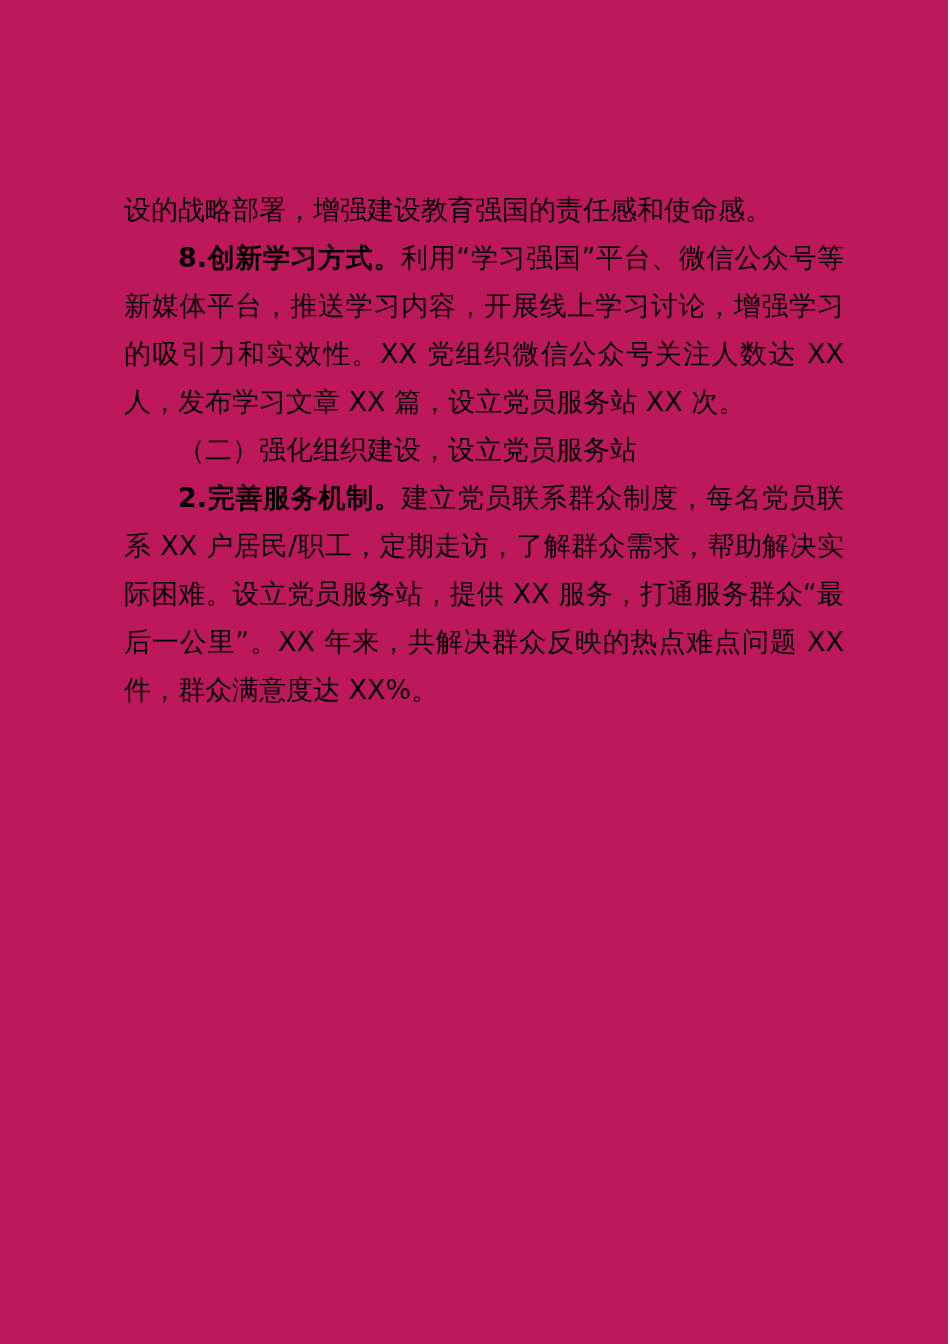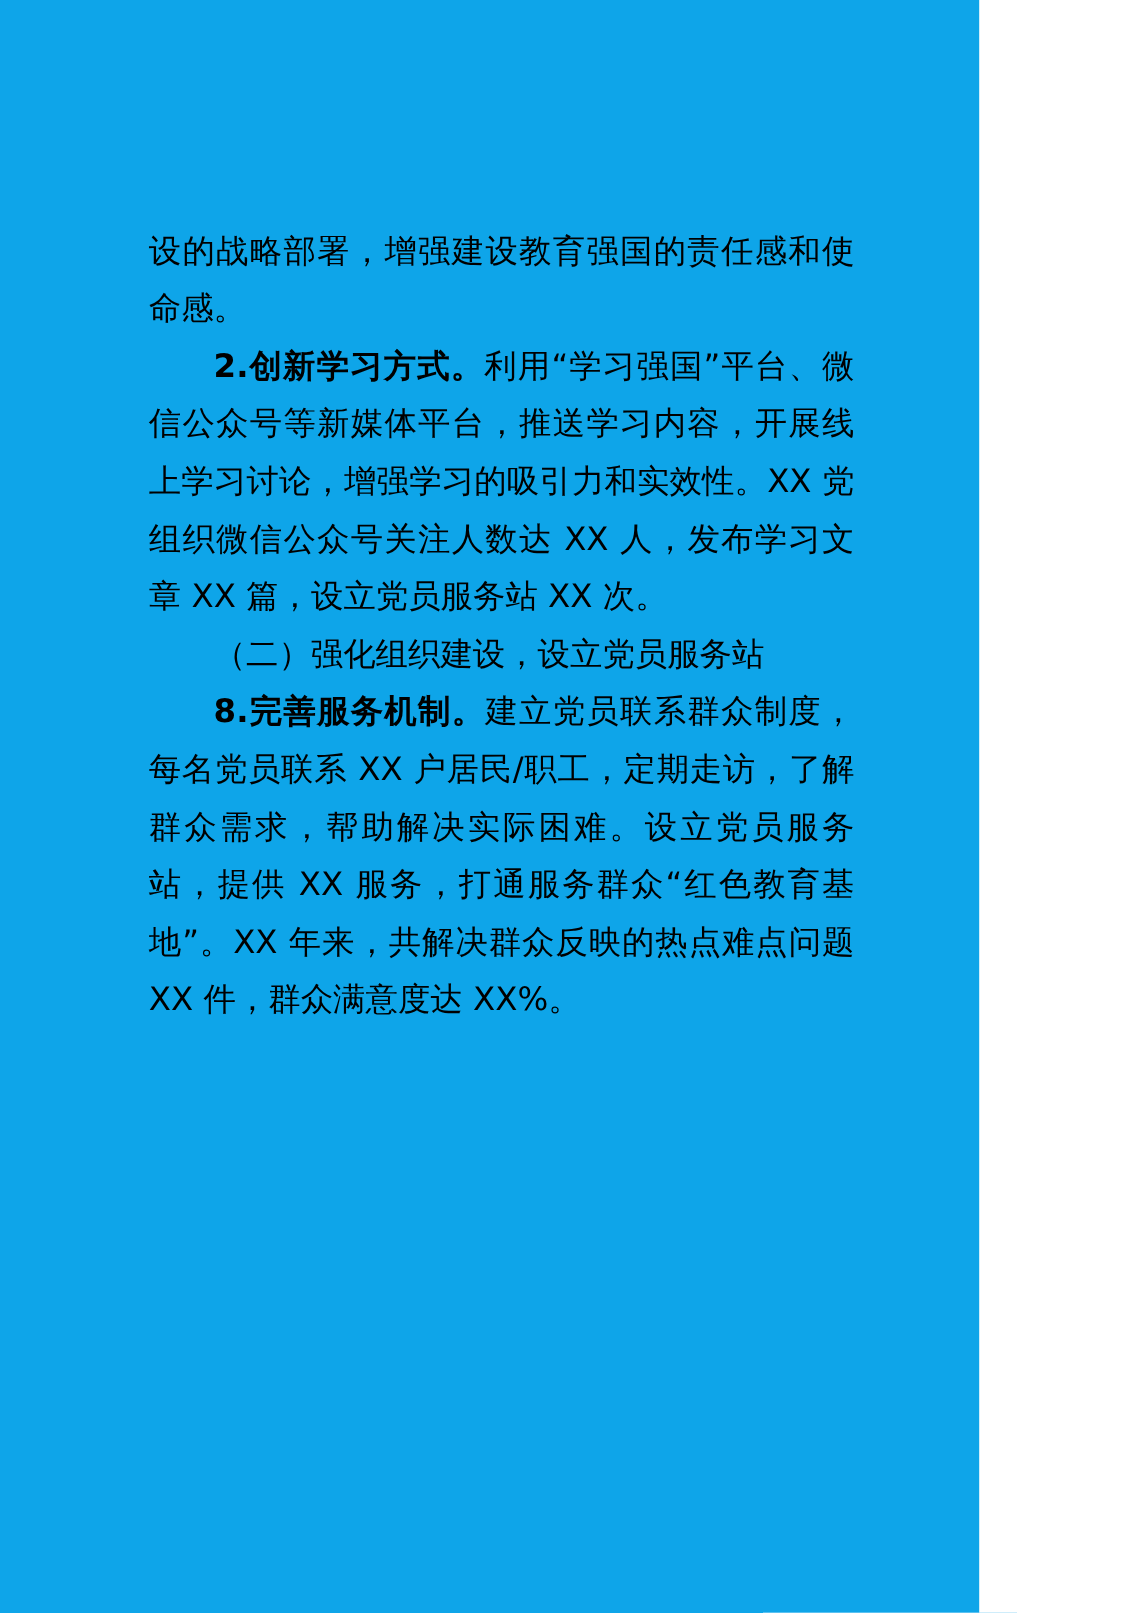--- a/index.html
+++ b/index.html
@@ -5,24 +5,24 @@
   html, body { margin: 0; padding: 0; }
   body {
     width: 950px;
     height: 1344px;
     background: #ffffff;
     overflow: hidden;
     font-family: "DejaVu Sans", "Liberation Sans", sans-serif;
   }
   .page {
     box-sizing: border-box;
-    width: 816px;
+    width: 948px;
     height: 1344px;
     padding: 186px 104px 0 124px;
-    background: #0ea5e9;
+    background: #be185d;
     color: #000000;
   }
   .para {
     margin: 0;
     font-size: 27px;
     line-height: 48px;
     text-align: justify;
     text-justify: inter-ideograph;
     word-break: break-all;
     color: #000000;
@@ -30,21 +30,21 @@
   .para.indent { text-indent: 2em; }
   .lead { font-weight: bold; }
 </style>
 </head>
 <body>
 
 <div class="page">
 
   <p class="para"><span>设的战略部署，增强建设教育强国的责任感和使命感。</span></p>
 
-  <p class="para indent"><b class="lead">2.创新学习方式。</b><span>利用“学习强国”平台、微信公众号等新媒体平台，推送学习内容，开展线上学习讨论，增强学习的吸引力和实效性。XX 党组织微信公众号关注人数达 XX 人，发布学习文章 XX 篇，设立党员服务站 XX 次。</span></p>
+  <p class="para indent"><b class="lead">8.创新学习方式。</b><span>利用“学习强国”平台、微信公众号等新媒体平台，推送学习内容，开展线上学习讨论，增强学习的吸引力和实效性。XX 党组织微信公众号关注人数达 XX 人，发布学习文章 XX 篇，设立党员服务站 XX 次。</span></p>
 
 
   <p class="para indent"><span>（二）强化组织建设，设立党员服务站</span></p>
 
 
-  <p class="para indent"><b class="lead">8.完善服务机制。</b><span>建立党员联系群众制度，每名党员联系 XX 户居民/职工，定期走访，了解群众需求，帮助解决实际困难。设立党员服务站，提供 XX 服务，打通服务群众“红色教育基地”。XX 年来，共解决群众反映的热点难点问题 XX 件，群众满意度达 XX%。</span></p>
+  <p class="para indent"><b class="lead">2.完善服务机制。</b><span>建立党员联系群众制度，每名党员联系 XX 户居民/职工，定期走访，了解群众需求，帮助解决实际困难。设立党员服务站，提供 XX 服务，打通服务群众“最后一公里”。XX 年来，共解决群众反映的热点难点问题 XX 件，群众满意度达 XX%。</span></p>
 
 </div>
 
 </body></html>

